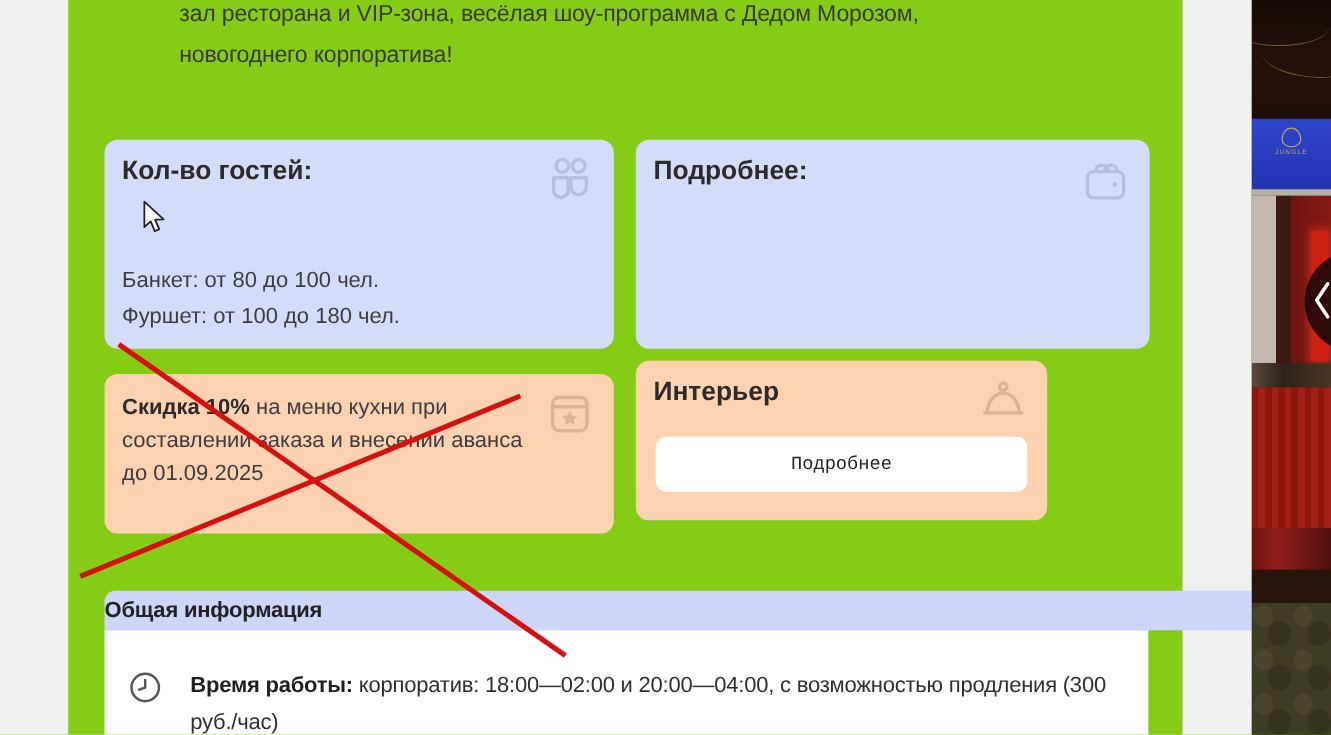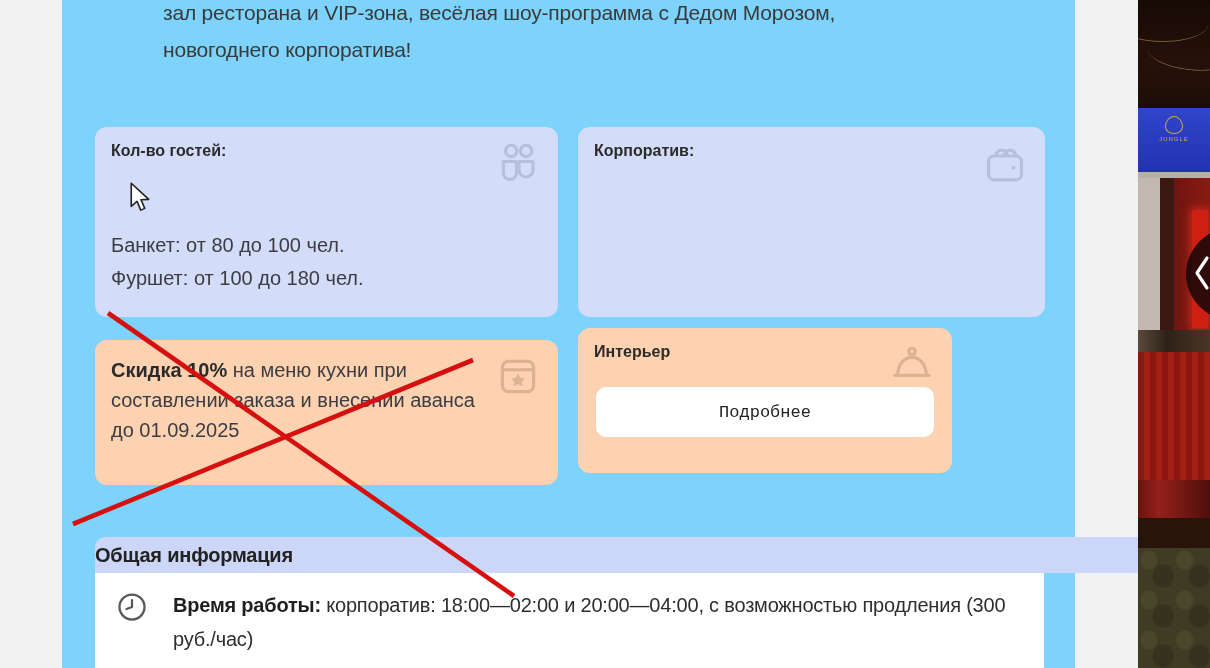--- a/index.html
+++ b/index.html
@@ -1,36 +1,36 @@
 <!DOCTYPE html>
 <html><head>
 <meta charset="utf-8">
 <style>
   * { margin:0; padding:0; box-sizing:border-box; }
   html,body { width:1210px; height:668px; }
   .page {
     position:relative; width:1210px; height:668px; overflow:hidden;
-    background:#7dd3fc; font-family:"Liberation Sans", sans-serif; color:#3a3a3a;
+    background:#84cc16; font-family:"Liberation Sans", sans-serif; color:#3a3a3a;
   }
   .gutter { position:absolute; top:0; height:668px; background:#f1f1f2; }
   .gutter.left  { left:0; width:62px; }
   .gutter.right { left:1075px; width:63px; }
 
   
   .intro { position:absolute; left:163px; top:-6px; font-size:21px; line-height:37px; color:#3a3a3a; letter-spacing:-0.2px; }
 
   
   .card { position:absolute; border-radius:12px; padding:15px 16px; }
   .card.blue   { background:#d3ddfa; }
   .card.orange { background:#fcd2b1; }
   .card-guests   { left:95px;  top:127px; width:463px; height:190px; }
   .card-price    { left:578px; top:127px; width:467px; height:190px; }
   .card-discount { left:95px;  top:340px; width:463px; height:145px; }
   .card-interior { left:578px; top:328px; width:374px; height:145px; }
-  .card-title { font-size:16px; font-weight:bold; color:#2b2b2b; }
+  .card-title { font-size:24px; font-weight:bold; color:#2b2b2b; }
   .card-line  { font-size:20px; line-height:31px; color:#3c3c42; }
   .guests-body { margin-top:69px; }
   .guests-body .card-line { line-height:33px; }
   .price-body { margin-top:7px; }
   .discount-text { font-size:20px; line-height:30px; width:392px; color:#3c3c42; }
   .discount-text b { color:#2b2b2b; }
   .card-icon { position:absolute; top:14px; right:18px; width:44px; height:44px; }
   .blue .card-icon   { color:#b7bfdc; }
   .orange .card-icon { color:#dcb294; }
   .details-btn {
@@ -40,21 +40,21 @@
   }
 
   
   .info-band {
     position:absolute; left:95px; top:537px; width:1141px; height:36px;
     background:#ccd6f8; border-radius:10px 10px 0 0; text-align:left;
     font-size:20px; font-weight:bold; color:#222; line-height:37px; letter-spacing:-0.2px;
   }
   .info-body {
     position:absolute; left:95px; top:573px; width:949px; height:95px;
-    background:#ffffff; display:flex; align-items:flex-start; padding:15px 0 0 22px;
+    background:#ffffff; display:flex; align-items:flex-start; padding:33px 0 0 22px;
   }
   .clock-wrap { width:30px; height:30px; margin-top:4px; flex:0 0 auto; color:#575757; }
   .info-text { margin-left:26px; width:862px; font-size:20px; line-height:34px; color:#2e2e2e; letter-spacing:-0.2px; }
   .info-text b { color:#1f1f1f; }
 
   
   .photo { position:absolute; left:1138px; top:0; width:72px; height:668px; overflow:hidden; background:#1c0d07; }
   .ph { position:absolute; left:0; width:72px; }
   .ph-ceiling { top:0; height:108px; background:linear-gradient(180deg,#170a05 0%,#26110a 60%,#1d0d07 100%); }
   .arc { position:absolute; border-bottom:1px solid rgba(205,160,92,.5); border-radius:0 0 50% 50%; }
@@ -109,21 +109,21 @@
         <path d="M12.6 11.2h7.6v4.6a3.8 3.8 0 0 1-3.8 3.8 3.8 3.8 0 0 1-3.8-3.8z" stroke-linejoin="round" fill="#d3ddfa"></path>
       </svg>
     </span>
     <div class="guests-body">
       <div class="card-line">Банкет: от 80 до 100 чел.</div>
       <div class="card-line">Фуршет: от 100 до 180 чел.</div>
     </div>
   </div>
 
   <div class="card blue card-price">
-    <div class="card-title">Корпоратив:</div>
+    <div class="card-title">Подробнее:</div>
     <span class="card-icon">
       <svg viewBox="0 0 24 24" width="44" height="44" fill="none" stroke="currentColor" stroke-width="1.7">
         <path d="M7 8.2a3.2 3.2 0 0 1 6.4 0"></path>
         <path d="M11.5 8.2a3.2 3.2 0 0 1 6.4 0"></path>
         <rect x="3" y="8.2" width="18" height="13" rx="3"></rect>
         <circle cx="16.6" cy="14.6" r="1.1" fill="currentColor" stroke="none"></circle>
       </svg>
     </span>
   </div>
 

